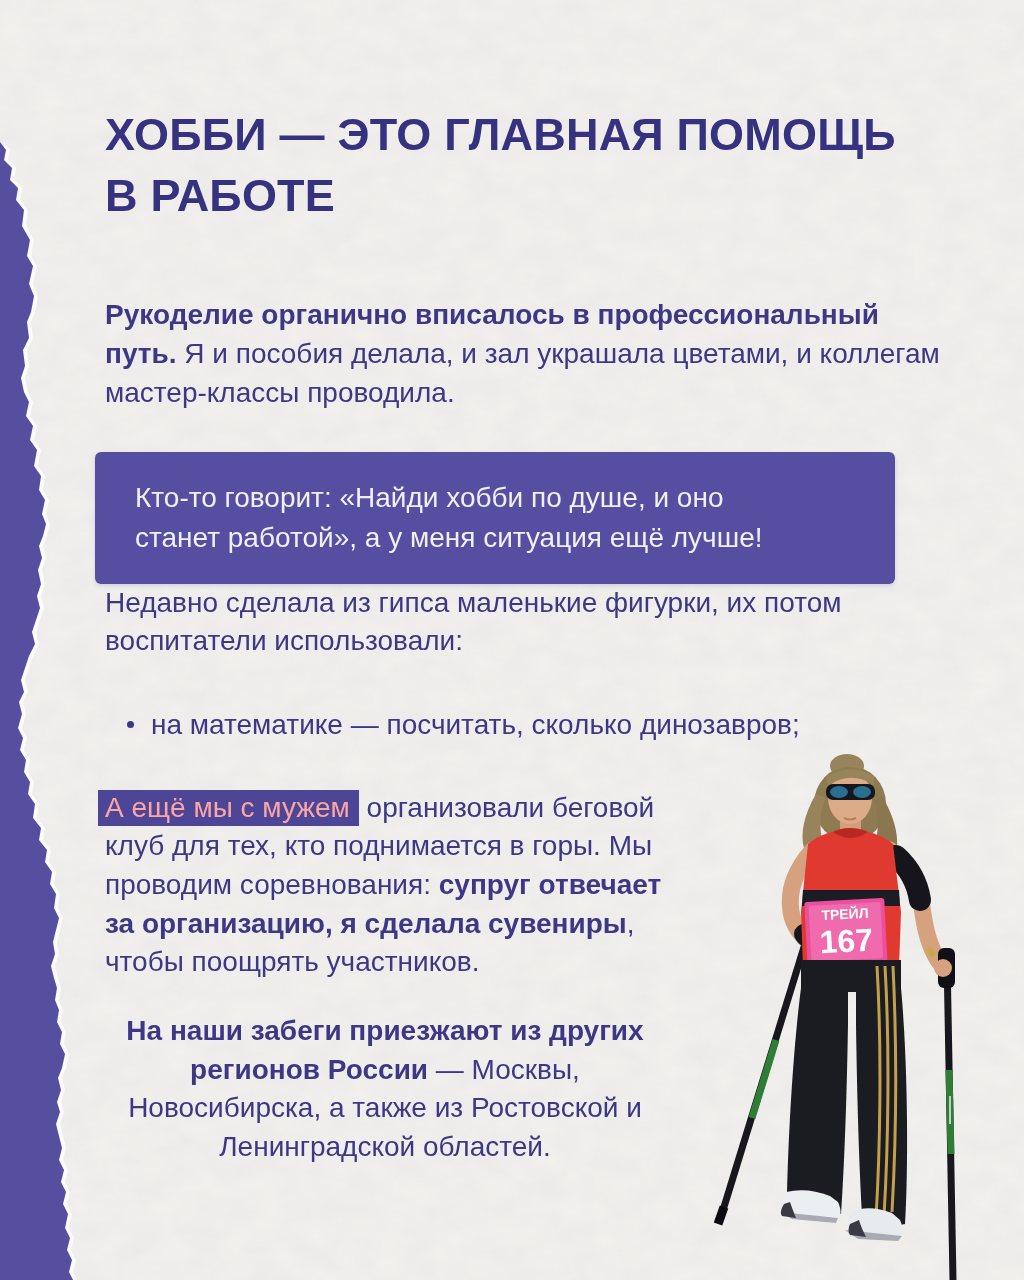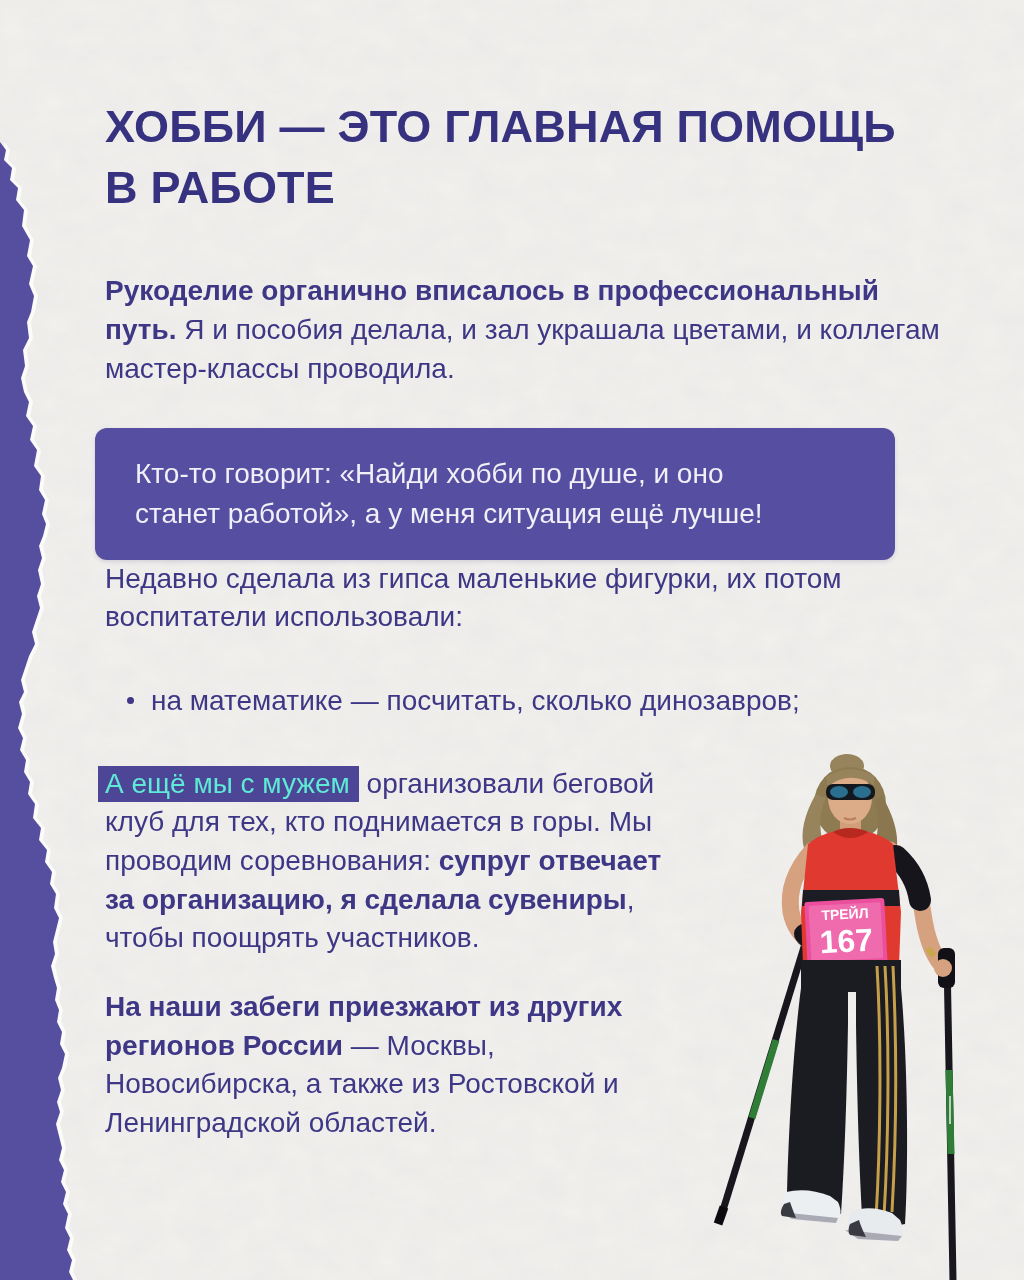--- a/index.html
+++ b/index.html
@@ -4,53 +4,53 @@
 <style>
   html,body{margin:0;padding:0;}
   body{
     width:1024px;height:1280px;position:relative;overflow:hidden;
     background:#f2f1ee;
     font-family:"Liberation Sans", sans-serif;
     color:#3d3786;
   }
   .texture{position:absolute;inset:0;pointer-events:none;z-index:1;}
   .torn{position:absolute;left:0;top:0;z-index:2;}
-  .content{position:absolute;left:105px;top:0;width:865px;z-index:3;}
+  .content{position:absolute;left:105px;top:8px;width:865px;z-index:3;}
   h1{
     margin:96px 0 0 0;
     font-size:45px;line-height:1.36;font-weight:800;
     color:#37327f;letter-spacing:.2px;
   }
   h1 span{display:block;}
   .p{font-size:28px;line-height:1.38;margin:0;}
   .p b{font-weight:700;}
-  .intro{margin-top:54px;max-width:845px;}
+  .intro{margin-top:70px;max-width:845px;}
   .quote{
     margin:40px 0 0 -10px;
-    background:#564fa1;border-radius:12px;
+    background:#564fa1;border-radius:6px;
     padding:26px 40px;width:800px;box-sizing:border-box;
     box-shadow:0 2px 4px rgba(60,50,120,.15);
   }
   .quote p{color:#f1eff7;font-size:28px;line-height:1.42;margin:0;max-width:660px;}
   .lead{max-width:820px;}
   ul.figures{list-style:none;margin:8px 0 0 0;padding:0;max-width:840px;}
   ul.figures li{
     position:relative;padding-left:46px;font-size:28px;line-height:1.42;margin-top:44px;
   }
   ul.figures li::before{
     content:"";position:absolute;left:22px;top:16px;width:7px;height:7px;
     border-radius:50%;background:#3d3786;
   }
   .club{margin-top:44px;max-width:575px;}
   .hl{
-    background:#4d4697;color:#5eead4;
+    background:#4d4697;color:#fca5a5;
     padding:2px 9px 3px 7px;box-decoration-break:clone;-webkit-box-decoration-break:clone;
     margin-left:-7px;
   }
-  .regions{margin-top:30px;max-width:560px;}
+  .regions{margin-top:30px;max-width:560px;text-align:center;}
   .runner{position:absolute;left:700px;top:752px;z-index:4;}
 </style>
 </head>
 <body>
 
 <svg class="texture" width="1024" height="1280" aria-hidden="true">
   <filter id="paperNoise">
     <feTurbulence type="fractalNoise" baseFrequency="0.032 0.045" numOctaves="4" seed="11"></feTurbulence>
     <feColorMatrix type="matrix" values="0 0 0 0 0.55  0 0 0 0 0.55  0 0 0 0 0.58  0 0 0 0.16 0"></feColorMatrix>
   </filter>

